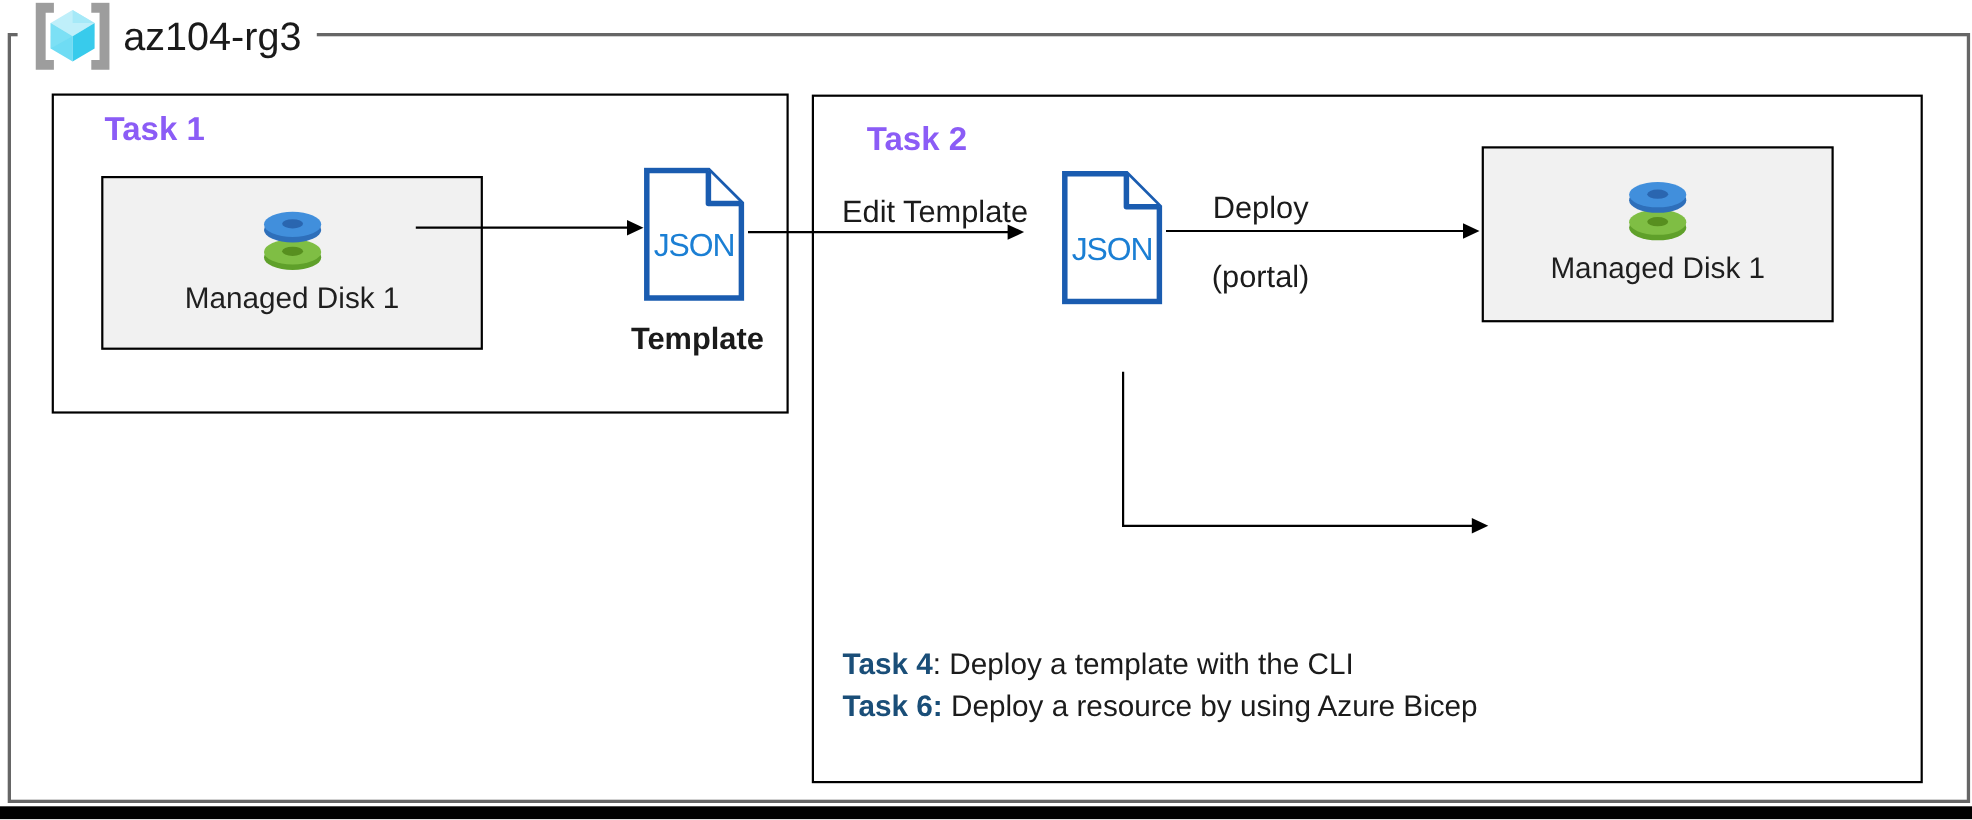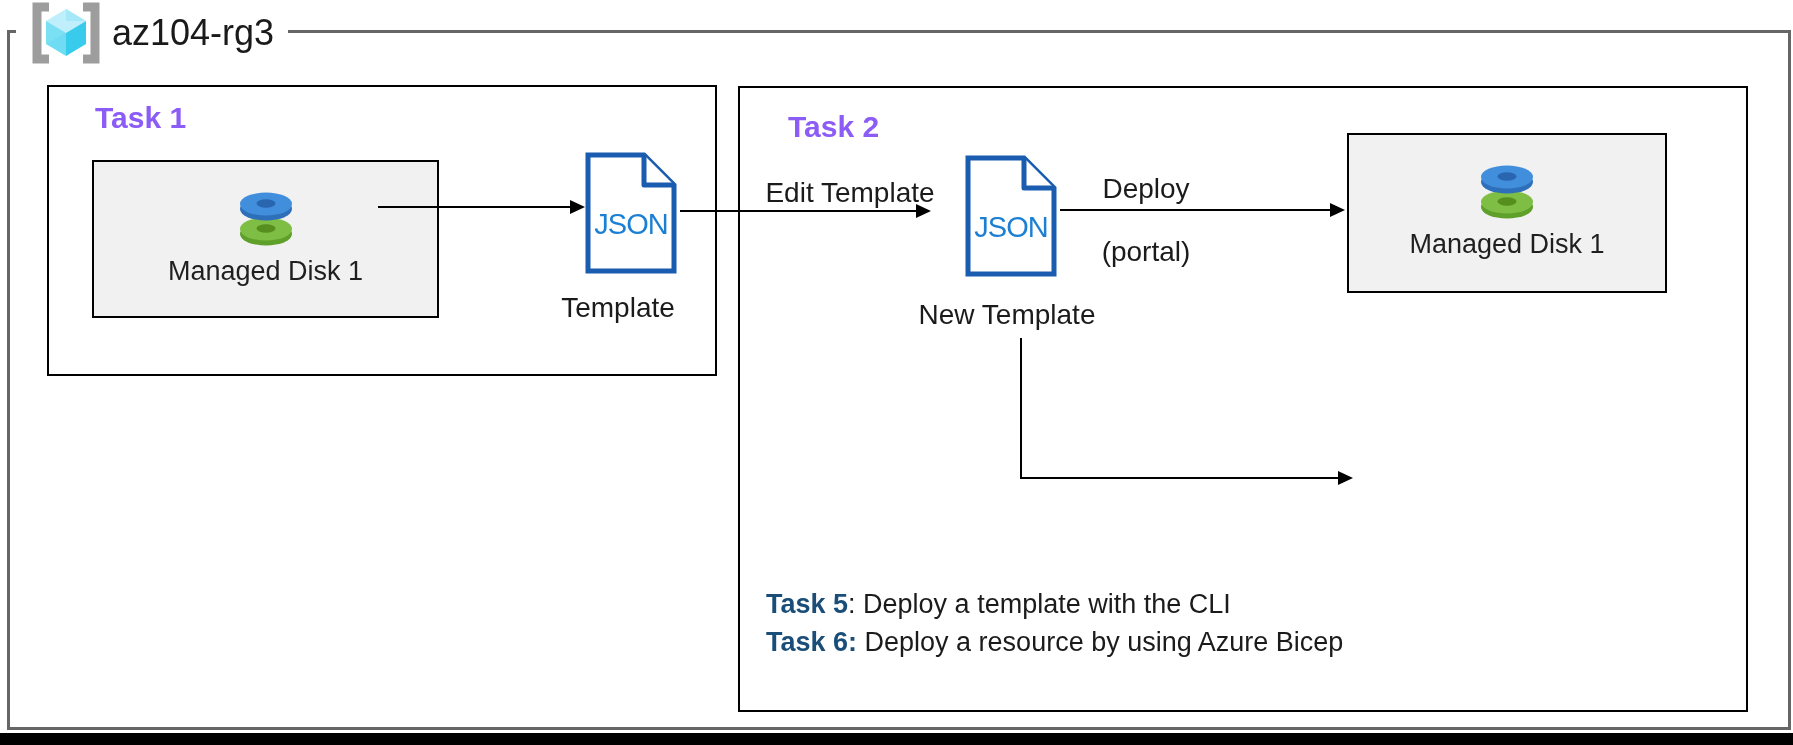--- a/index.html
+++ b/index.html
@@ -105,55 +105,54 @@
     <div class="disk-label">Managed Disk 1</div>
   </div>
 
   <div class="json-icon" id="json-icon-1">
     <svg width="92" height="122" viewBox="0 0 92 122">
       <path d="M3 3 L59 3 L89 33 L89 119 L3 119 Z" fill="#ffffff" stroke="#1a5cb0" stroke-width="5"></path>
       <path d="M59 3 L59 33 L89 33" fill="#ffffff" stroke="#1a5cb0" stroke-width="5" stroke-linejoin="round"></path>
     </svg>
     <div class="json-text">JSON</div>
   </div>
-  <div class="lbl lbl-center" style="left:618px; top:292px;">Template</div>
+  <div class="lbl lbl-center" style="left:634px; top:292px;font-weight:bold;">Template</div>
 
   <div class="task-box" id="task2-box"></div>
   <div class="task-title" style="left:788px; top:110px;">Task 2</div>
 
   <div class="lbl lbl-center" style="left:850px; top:177px;">Edit Template</div>
 
   <div class="json-icon" id="json-icon-2">
     <svg width="92" height="122" viewBox="0 0 92 122">
       <path d="M3 3 L59 3 L89 33 L89 119 L3 119 Z" fill="#ffffff" stroke="#1a5cb0" stroke-width="5"></path>
       <path d="M59 3 L59 33 L89 33" fill="#ffffff" stroke="#1a5cb0" stroke-width="5" stroke-linejoin="round"></path>
     </svg>
     <div class="json-text">JSON</div>
   </div>
-  <div class="lbl lbl-center" style="left:1007px; top:299px;">New Template</div>
 
   <div class="lbl lbl-center" style="left:1146px; top:173px;">Deploy</div>
   <div class="lbl lbl-center" style="left:1146px; top:214px;margin-top:22px;">(portal)</div>
 
   <div class="disk-box" id="disk-box-2">
     <svg width="64" height="58" viewBox="0 0 64 58">
       <ellipse cx="32" cy="46" rx="26" ry="11.5" fill="#5fa02a"></ellipse>
       <ellipse cx="32" cy="41" rx="26" ry="11.5" fill="#7fbe44"></ellipse>
       <ellipse cx="32" cy="40.5" rx="9.5" ry="4.2" fill="#578f1f"></ellipse>
       <ellipse cx="32" cy="21" rx="26" ry="11.5" fill="#2e6fba"></ellipse>
       <ellipse cx="32" cy="16" rx="26" ry="11.5" fill="#418fdc"></ellipse>
       <ellipse cx="32" cy="15.5" rx="9.5" ry="4.2" fill="#2a66b0"></ellipse>
     </svg>
     <div class="disk-label">Managed Disk 1</div>
   </div>
 
 
 
   <div id="task-list">
-    <div><span class="task-prefix">Task 5</span><span class="task-rest">: Deploy a template with the CLI</span></div>
+    <div><span class="task-prefix">Task 4</span><span class="task-rest">: Deploy a template with the CLI</span></div>
     <div><span class="task-prefix">Task 6:</span><span class="task-rest"> Deploy a resource by using Azure Bicep</span></div>
   </div>
 
   <svg id="arrows" width="1793" height="745" viewBox="0 0 1793 745">
 
     <line x1="378" y1="207" x2="571" y2="207" stroke="#000" stroke-width="2"></line>
     <polygon points="570,200 585,207 570,214" fill="#000"></polygon>
 
     <line x1="680" y1="211" x2="917" y2="211" stroke="#000" stroke-width="2"></line>
     <polygon points="916,204 931,211 916,218" fill="#000"></polygon>

